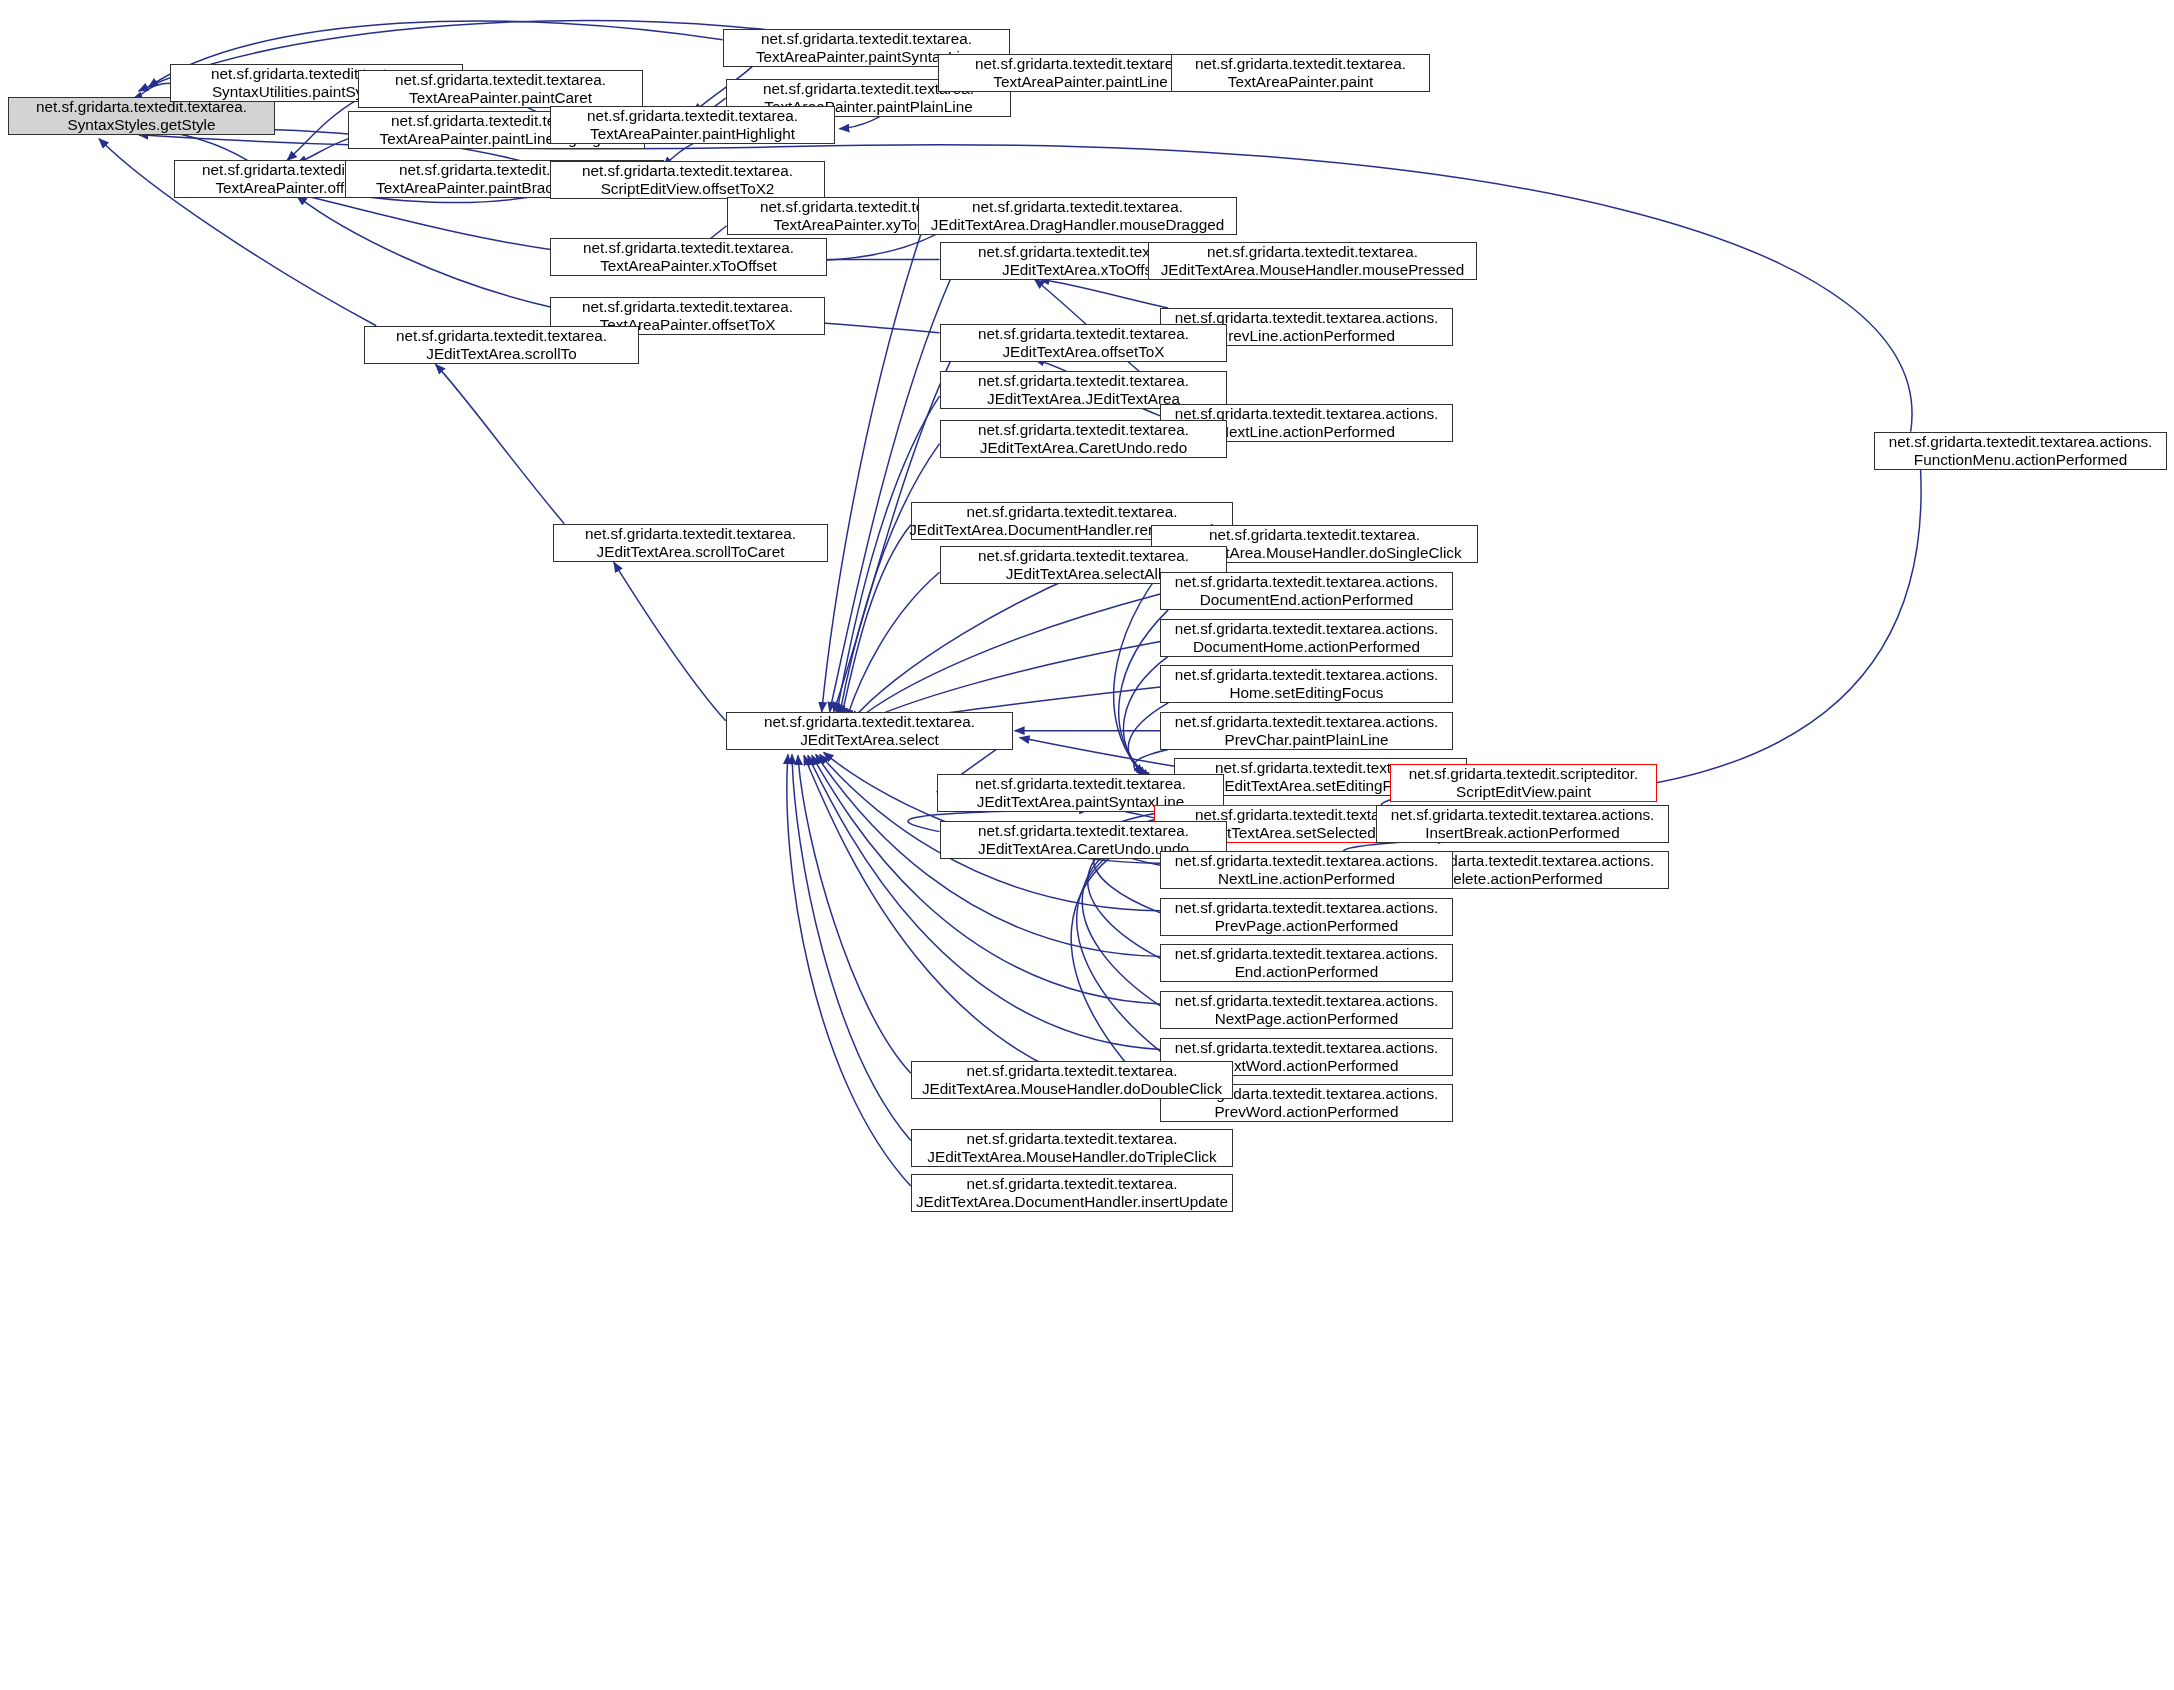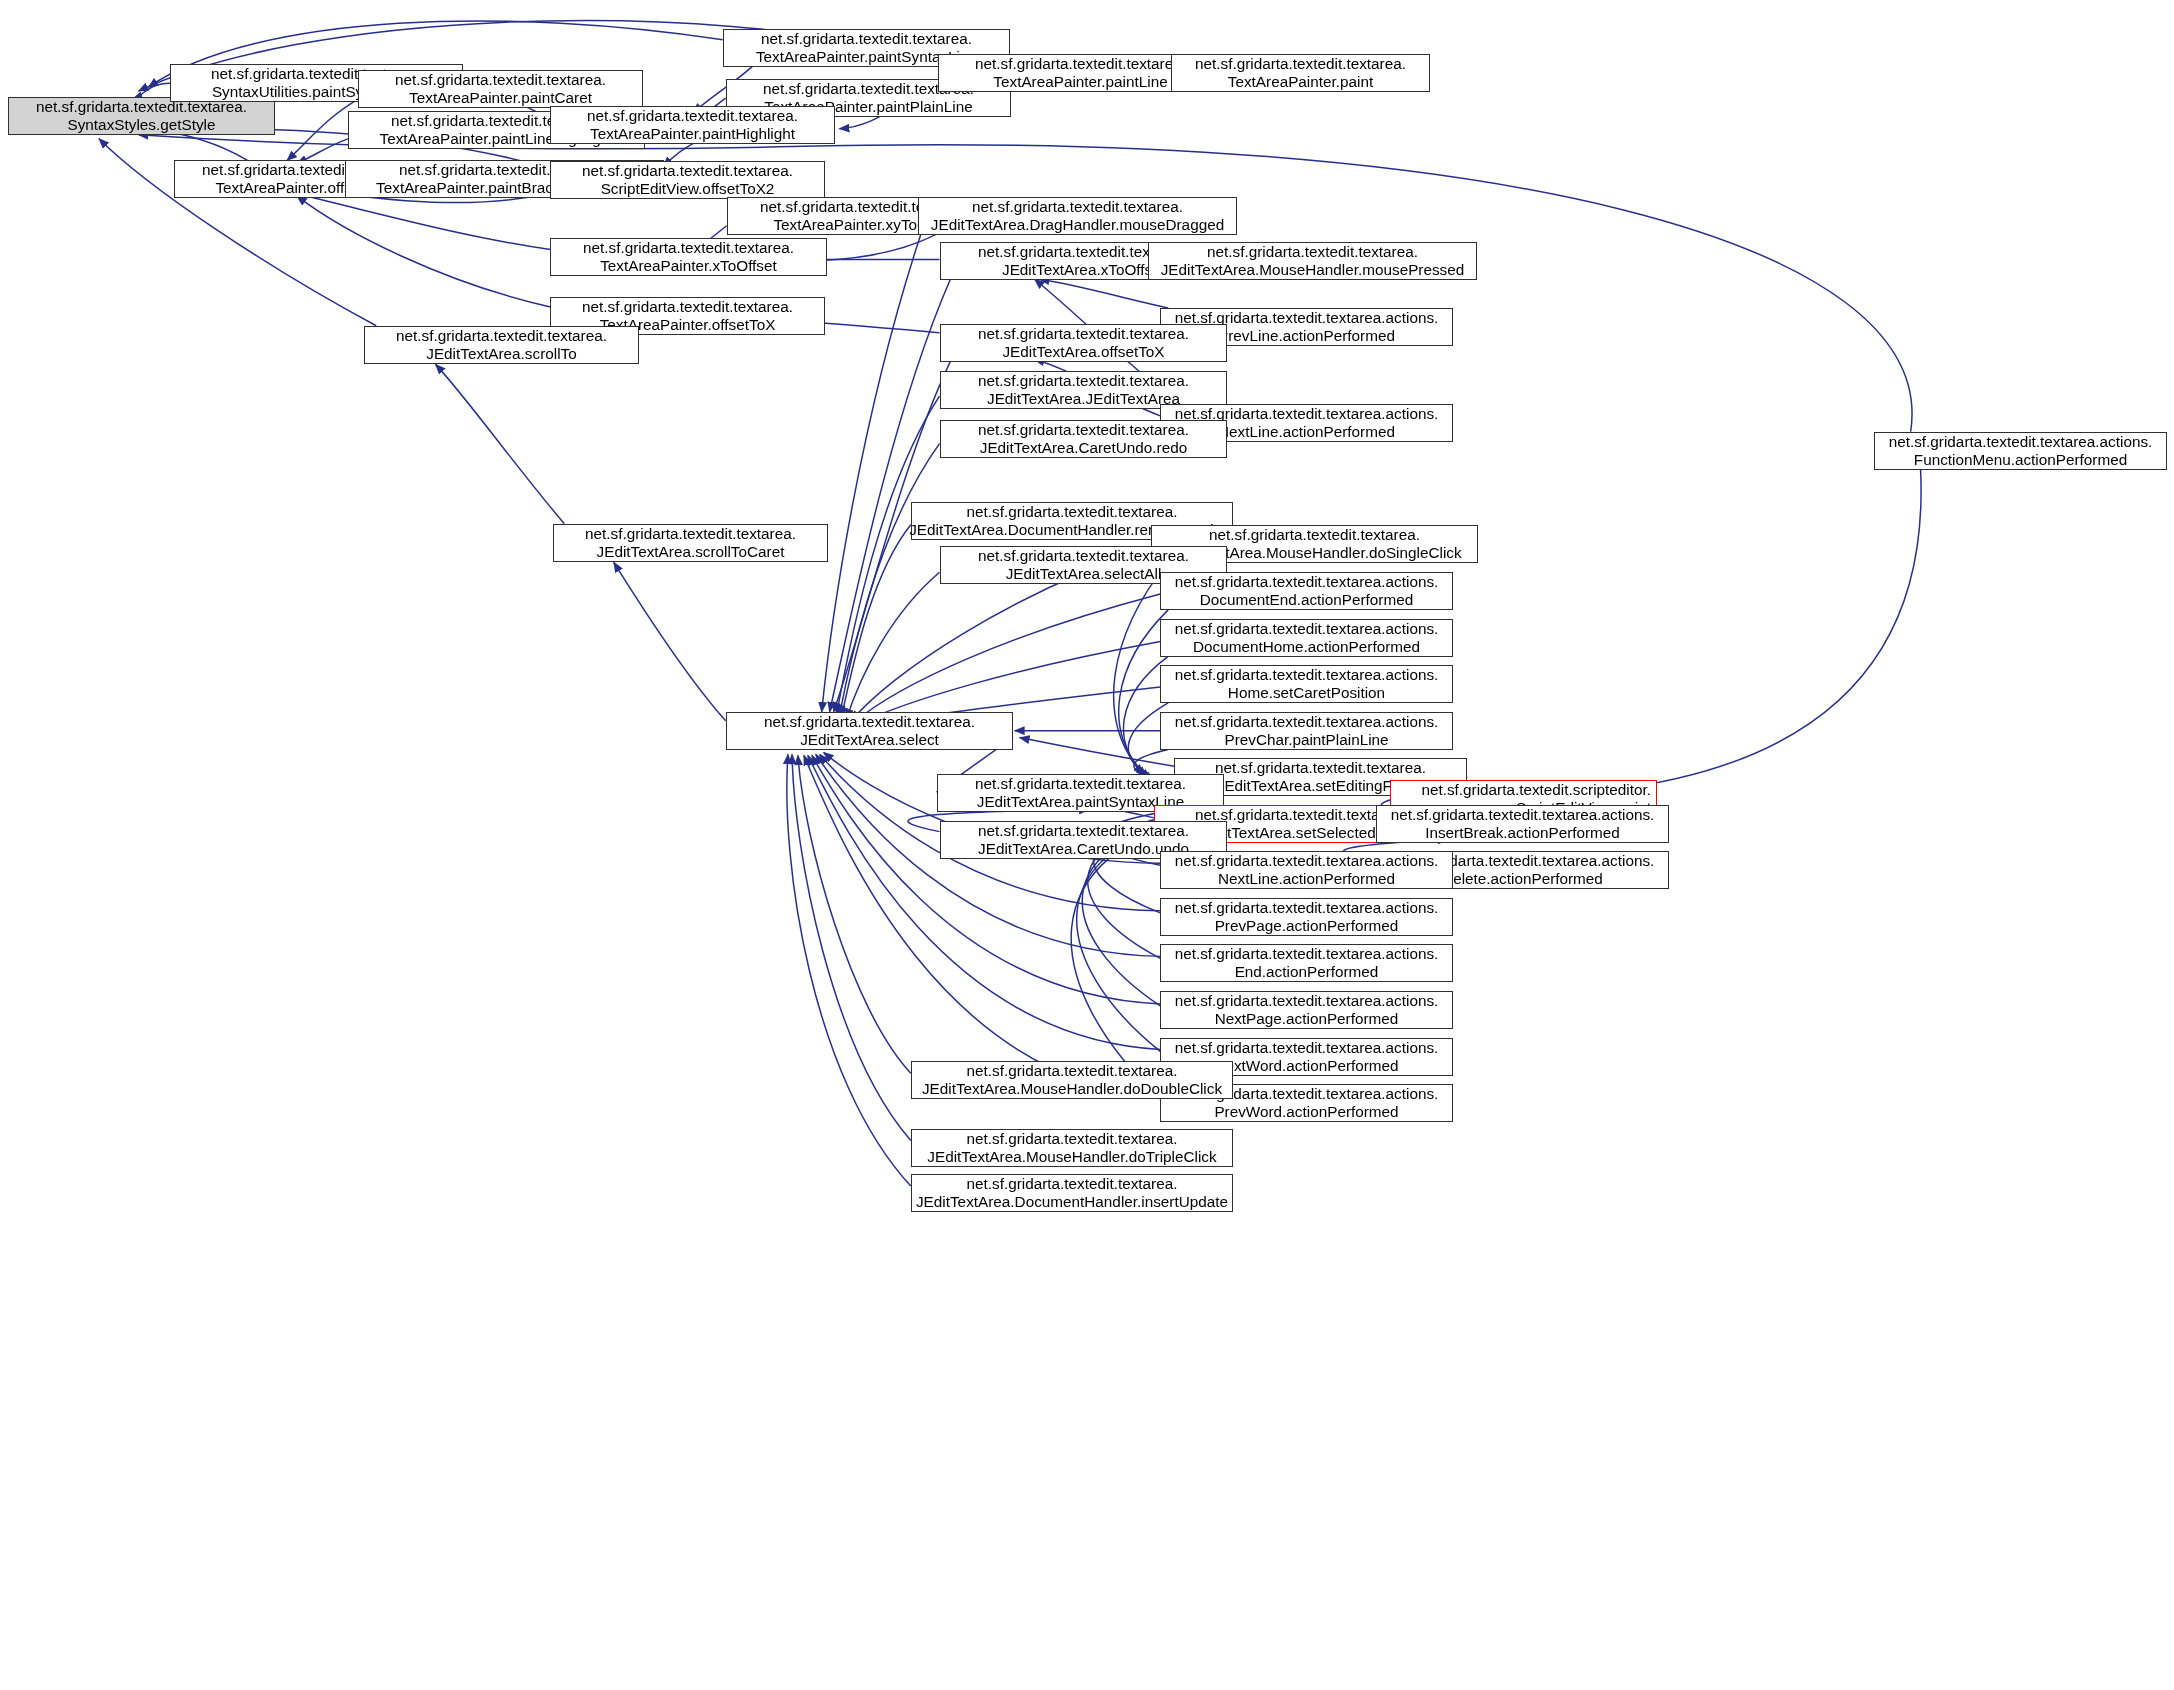--- a/index.html
+++ b/index.html
@@ -258,39 +258,39 @@
       <div class="node" style="left: 1160px; top: 572px; width: 293px; height: 38px;">
         <span class="l1">net.sf.gridarta.textedit.textarea.actions.</span>
         <span class="l2">DocumentEnd.actionPerformed</span>
       </div>
       <div class="node" style="left: 1160px; top: 619px; width: 293px; height: 38px;">
         <span class="l1">net.sf.gridarta.textedit.textarea.actions.</span>
         <span class="l2">DocumentHome.actionPerformed</span>
       </div>
       <div class="node" style="left: 1160px; top: 665px; width: 293px; height: 38px;">
         <span class="l1">net.sf.gridarta.textedit.textarea.actions.</span>
-        <span class="l2">Home.setCaretPosition</span>
+        <span class="l2">Home.setEditingFocus</span>
       </div>
       <div class="node" style="left: 1160px; top: 712px; width: 293px; height: 38px;">
         <span class="l1">net.sf.gridarta.textedit.textarea.actions.</span>
         <span class="l2">PrevChar.paintPlainLine</span>
       </div>
       <div class="node" style="left: 553px; top: 524px; width: 275px; height: 38px;">
         <span class="l1">net.sf.gridarta.textedit.textarea.</span>
         <span class="l2">JEditTextArea.scrollToCaret</span>
       </div>
       <div class="node" style="left: 726px; top: 712px; width: 287px; height: 38px;">
         <span class="l1">net.sf.gridarta.textedit.textarea.</span>
         <span class="l2">JEditTextArea.select</span>
       </div>
       <div class="node" style="left: 1174px; top: 758px; width: 293px; height: 38px;">
         <span class="l1">net.sf.gridarta.textedit.textarea.</span>
         <span class="l2">JEditTextArea.setEditingFocus</span>
       </div>
-      <div class="node hl" style="left: 1390px; top: 780px; width: 267px; height: 38px; align-items: flex-end;">
+      <div class="node hl" style="left: 1390px; top: 764px; width: 267px; height: 38px;">
         <span class="l1">net.sf.gridarta.textedit.scripteditor.</span>
         <span class="l2">ScriptEditView.paint</span>
       </div>
       <div class="node" style="left: 937px; top: 774px; width: 287px; height: 38px;">
         <span class="l1">net.sf.gridarta.textedit.textarea.</span>
         <span class="l2">JEditTextArea.paintSyntaxLine</span>
       </div>
       <div class="node hl" style="left: 1154px; top: 805px; width: 293px; height: 38px;">
         <span class="l1">net.sf.gridarta.textedit.textarea.</span>
         <span class="l2">JEditTextArea.setSelectedText</span>

